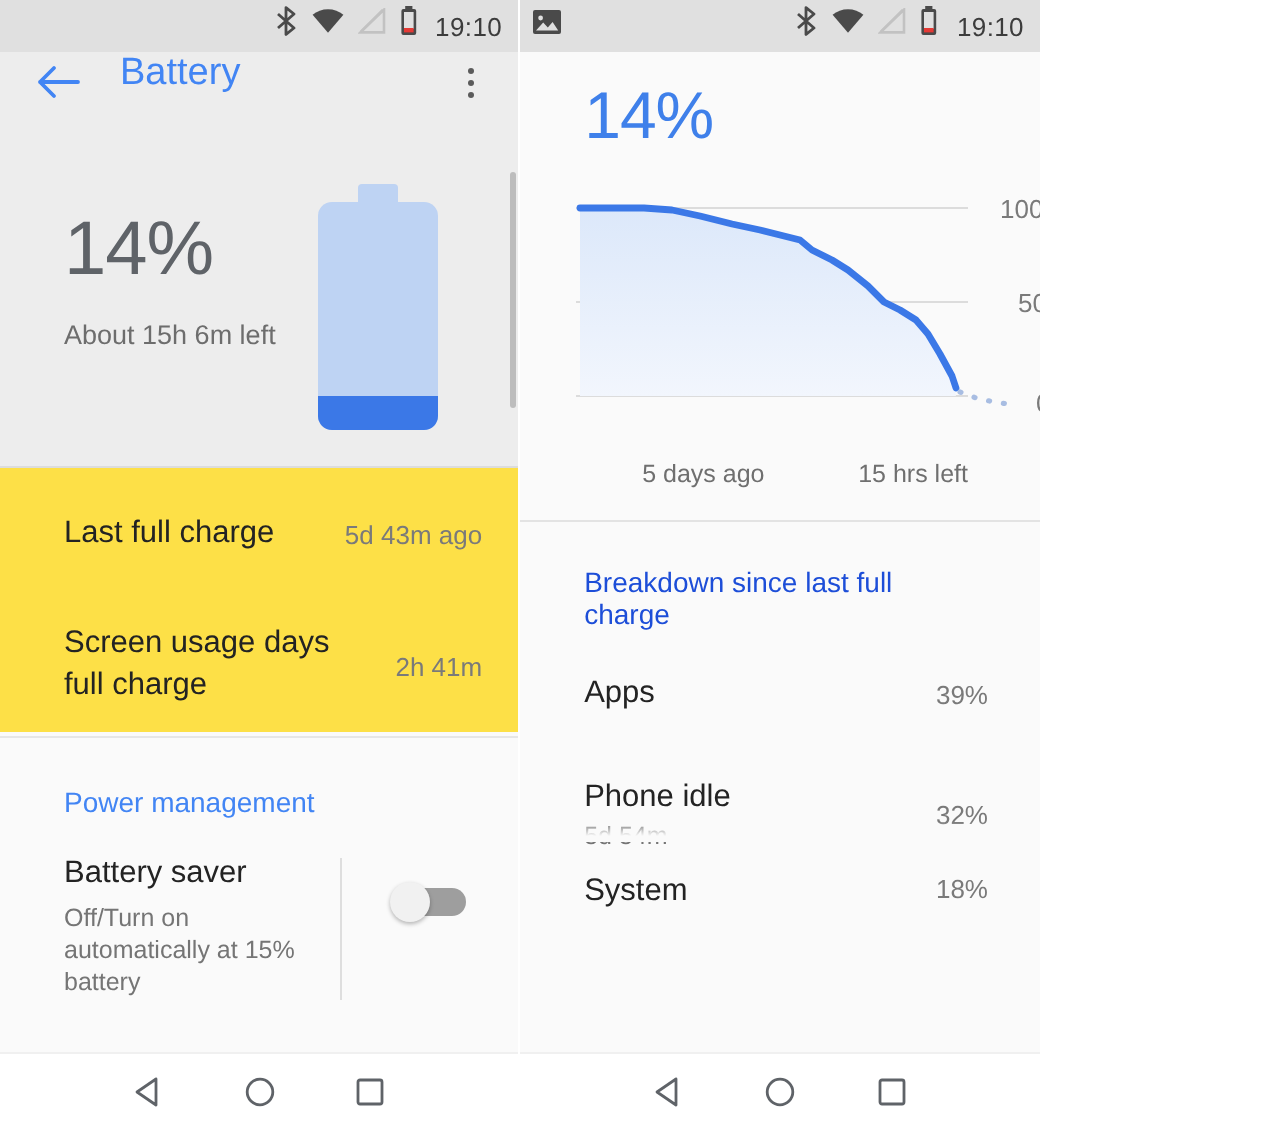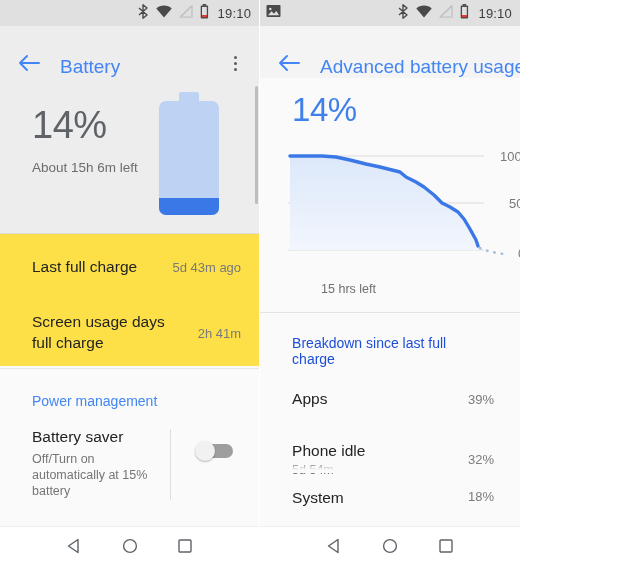--- a/index.html
+++ b/index.html
@@ -38,21 +38,21 @@
     letter-spacing: .2px;
     margin-left: 2px;
   }
   .ico { display: block; }
 
   
   .appbar {
     height: 52px;
     background: #ededed;
     display: flex;
-    align-items: flex-end;
+    align-items: flex-start;
     padding: 0 10px 0 14px;
   }
   .appbar.white { background: #f4f4f4; }
   .back-btn {
     width: 30px; height: 30px;
     display: flex; align-items: center; justify-content: center;
     flex: 0 0 auto;
   }
   .appbar-title {
     font-size: 19px;
@@ -410,28 +410,20 @@
             <rect x="2.6" y="0" width="3.6" height="1.7" fill="#4a4a4a"></rect>
             <rect x="0.7" y="1.5" width="7.4" height="13" rx="1" fill="#4a4a4a"></rect>
             <rect x="2" y="3" width="4.8" height="8.4" fill="#e0e0e0"></rect>
             <rect x="2" y="11" width="4.8" height="2.2" fill="#e53935"></rect>
           </svg>
         </span>
         <span class="status-time">19:10</span>
       </div>
     </div>
 
-    <div class="appbar white">
-      <div class="back-btn">
-        <svg width="22" height="18" viewBox="0 0 22 18">
-          <path d="M21 9H2M9 2L2 9l7 7" fill="none" stroke="#4285f4" stroke-width="1.9" stroke-linecap="round" stroke-linejoin="round"></path>
-        </svg>
-      </div>
-      <div class="appbar-title">Advanced battery usage</div>
-    </div>
 
     <div class="adv-top">
       <div class="adv-pct">14%</div>
 
       <div class="chart-wrap">
         <svg class="chart-svg" width="292" height="130" viewBox="0 0 292 130">
           <defs>
             <linearGradient id="areaFill" x1="0" y1="0" x2="0" y2="1">
               <stop offset="0%" stop-color="#dce8fa"></stop>
               <stop offset="100%" stop-color="#f2f6fd"></stop>
@@ -446,20 +438,21 @@
 
           <path fill="none" stroke="#3b78e7" stroke-width="3.4" stroke-linecap="round" stroke-linejoin="round" d="M2,10 L34,10 L48,11 L62,14 L78,18 L92,21 L104,24 L112,26 L118,31 L128,36 L136,41 L146,49 L154,57 L162,61 L170,66 L176,73 L182,83 L188,94 L190,100"></path>
 
           <path fill="none" stroke="#a8bde2" stroke-width="2.6" stroke-linecap="round" stroke-dasharray="0.5 7" d="M192,102 L200,105 L209,107 L216,108"></path>
 
           <text x="212" y="15" font-family="Liberation Sans, sans-serif" font-size="13" fill="#7a7a7a">100%</text>
           <text x="221" y="62" font-family="Liberation Sans, sans-serif" font-size="13" fill="#7a7a7a">50%</text>
           <text x="230" y="112" font-family="Liberation Sans, sans-serif" font-size="13" fill="#7a7a7a">0%</text>
         </svg>
         <div class="chart-xlabels">
+          <span class="xlabel-start">5 days ago</span>
           <span>15 hrs left</span>
         </div>
       </div>
 
       <div class="adv-divider"></div>
 
       <div class="breakdown-head">Breakdown since last full charge</div>
 
       <div class="adv-row">
         <div>

